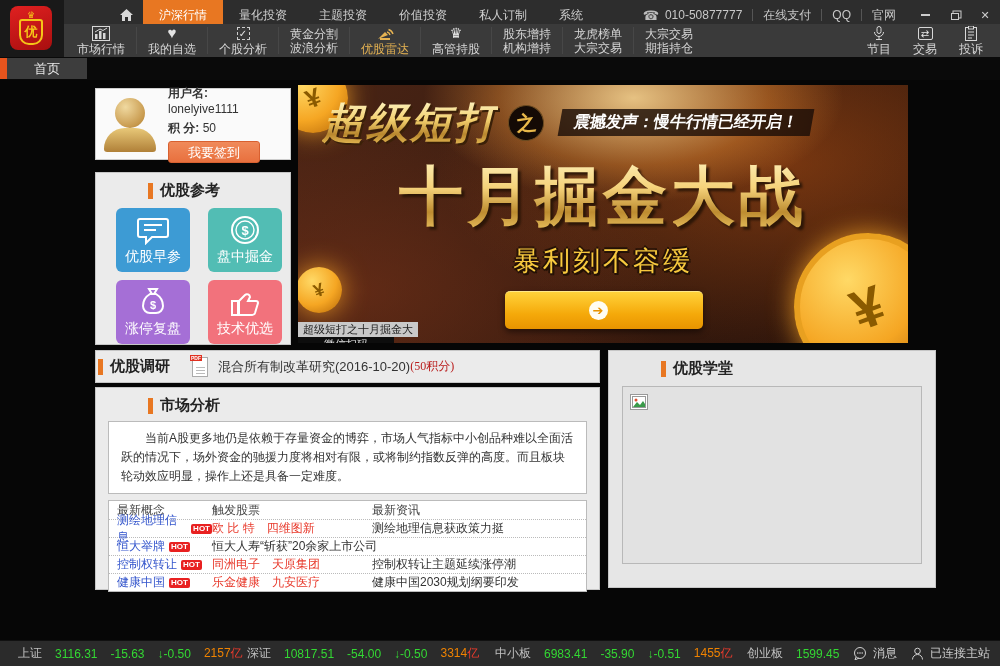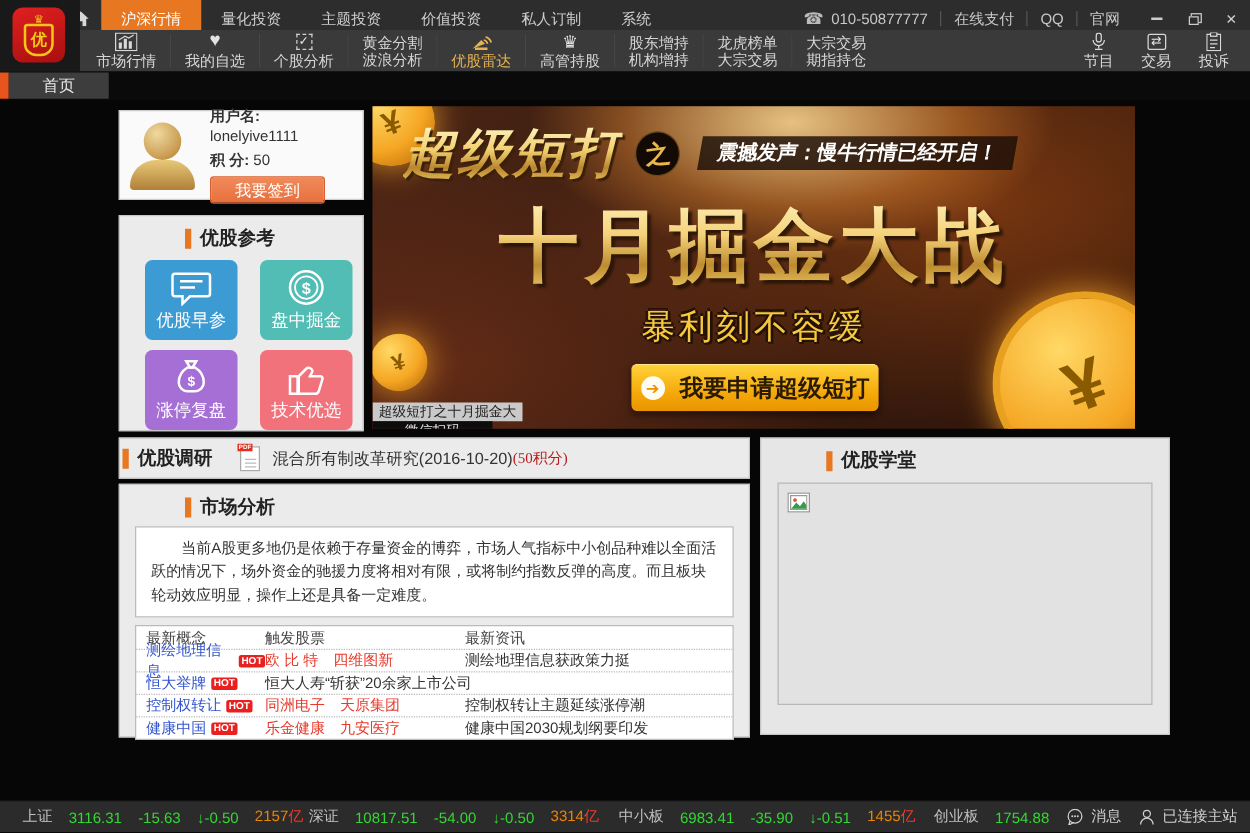--- a/index.html
+++ b/index.html
@@ -1,20 +1,20 @@
 <!DOCTYPE html>
 <html><head>
 <meta charset="utf-8">
 <style>
   * { margin:0; padding:0; box-sizing:border-box; }
   body { background:#000; font-family:"Liberation Sans","DejaVu Sans",sans-serif; }
   .window { position:relative; width:1000px; height:666px; overflow:hidden; background:#060606; }
 
   
-  .titlebar { position:absolute; top:0; left:0; width:1000px; height:32px; background:#2d2d2d; border-bottom:2px solid #e87722; z-index:2; display:flex; align-items:stretch; padding-left:48px; }
+  .titlebar { position:absolute; top:0; left:0; width:1000px; height:32px; background:#2d2d2d; border-bottom:2px solid #e87722; z-index:2; display:flex; align-items:stretch; padding-left:110px; }
   .menu-item { display:flex; align-items:center; padding:0 16px; color:#cfcfcf; font-size:12px; cursor:default; }
   .menu-item.active { background:#e87722; color:#fff; }
   .home-btn { display:flex; align-items:center; padding:0 10px; }
   .tb-right { margin-left:auto; display:flex; align-items:center; color:#c8c8c8; font-size:12px; }
   .tb-right .sep { width:1px; height:12px; background:#555; margin:0 10px; }
   .phone-icon { font-size:13px; color:#bbb; margin-right:6px; }
   .win-btns { display:flex; margin-left:14px; }
   .win-btn { width:30px; height:22px; display:flex; align-items:center; justify-content:center; color:#ccc; font-size:11px; }
   .win-min-glyph { width:9px; height:2px; background:#ccc; display:inline-block; }
   .win-restore-glyph { width:8px; height:7px; border:1px solid #ccc; box-shadow:2px -2px 0 -0.5px #2d2d2d, 2px -2px 0 0.5px #ccc; display:inline-block; margin-top:2px; }
@@ -347,21 +347,20 @@
       </div>
     <div class="bn-title-row">
       <span class="bn-title">超级短打</span>
       <span class="bn-zhi">之</span>
     </div>
     <div class="bn-sub">震撼发声：慢牛行情已经开启！</div>
     <div class="bn-headline">十月掘金大战</div>
     <div class="bn-slogan">暴利刻不容缓</div>
     <div class="bn-cta">
       <span class="arrow-circle">➔</span>
-      <span>我要申请超级短打</span>
     </div>
     <div class="bn-tabs">
       <div class="bn-tab1">超级短打之十月掘金大</div>
       <div class="bn-tab2">微信扫码</div>
     </div>
   </div>
 
   <div class="diaoyan">
     <div class="accent"></div>
     <div class="panel-title">优股调研</div>
@@ -449,21 +448,21 @@
     </div>
     <div class="idx-group" style="left:495px">
       <span class="idx-name">中小板</span>
       <span class="idx-green">6983.41</span>
       <span class="idx-green">-35.90</span>
       <span class="idx-green"><span>↓</span><span>-0.51</span></span>
       <span class="idx-vol"><span>1455</span><span class="yi">亿</span></span>
     </div>
     <div class="idx-group" style="left:747px">
       <span class="idx-name">创业板</span>
-      <span class="idx-green">1754.88</span>
+      <span class="idx-green">1599.45</span>
     </div>
     <div class="sb-right">
       <svg width="14" height="13" viewBox="0 0 14 13">
           <circle cx="7" cy="6" r="5.5" fill="none" stroke="#cfcfcf"></circle>
           <path d="M3 10 L2 13 L6 11" fill="none" stroke="#cfcfcf"></path>
           <circle cx="4.8" cy="6" r="0.8" fill="#cfcfcf"></circle>
           <circle cx="7" cy="6" r="0.8" fill="#cfcfcf"></circle>
           <circle cx="9.2" cy="6" r="0.8" fill="#cfcfcf"></circle>
         </svg>
       <span>消息</span>

